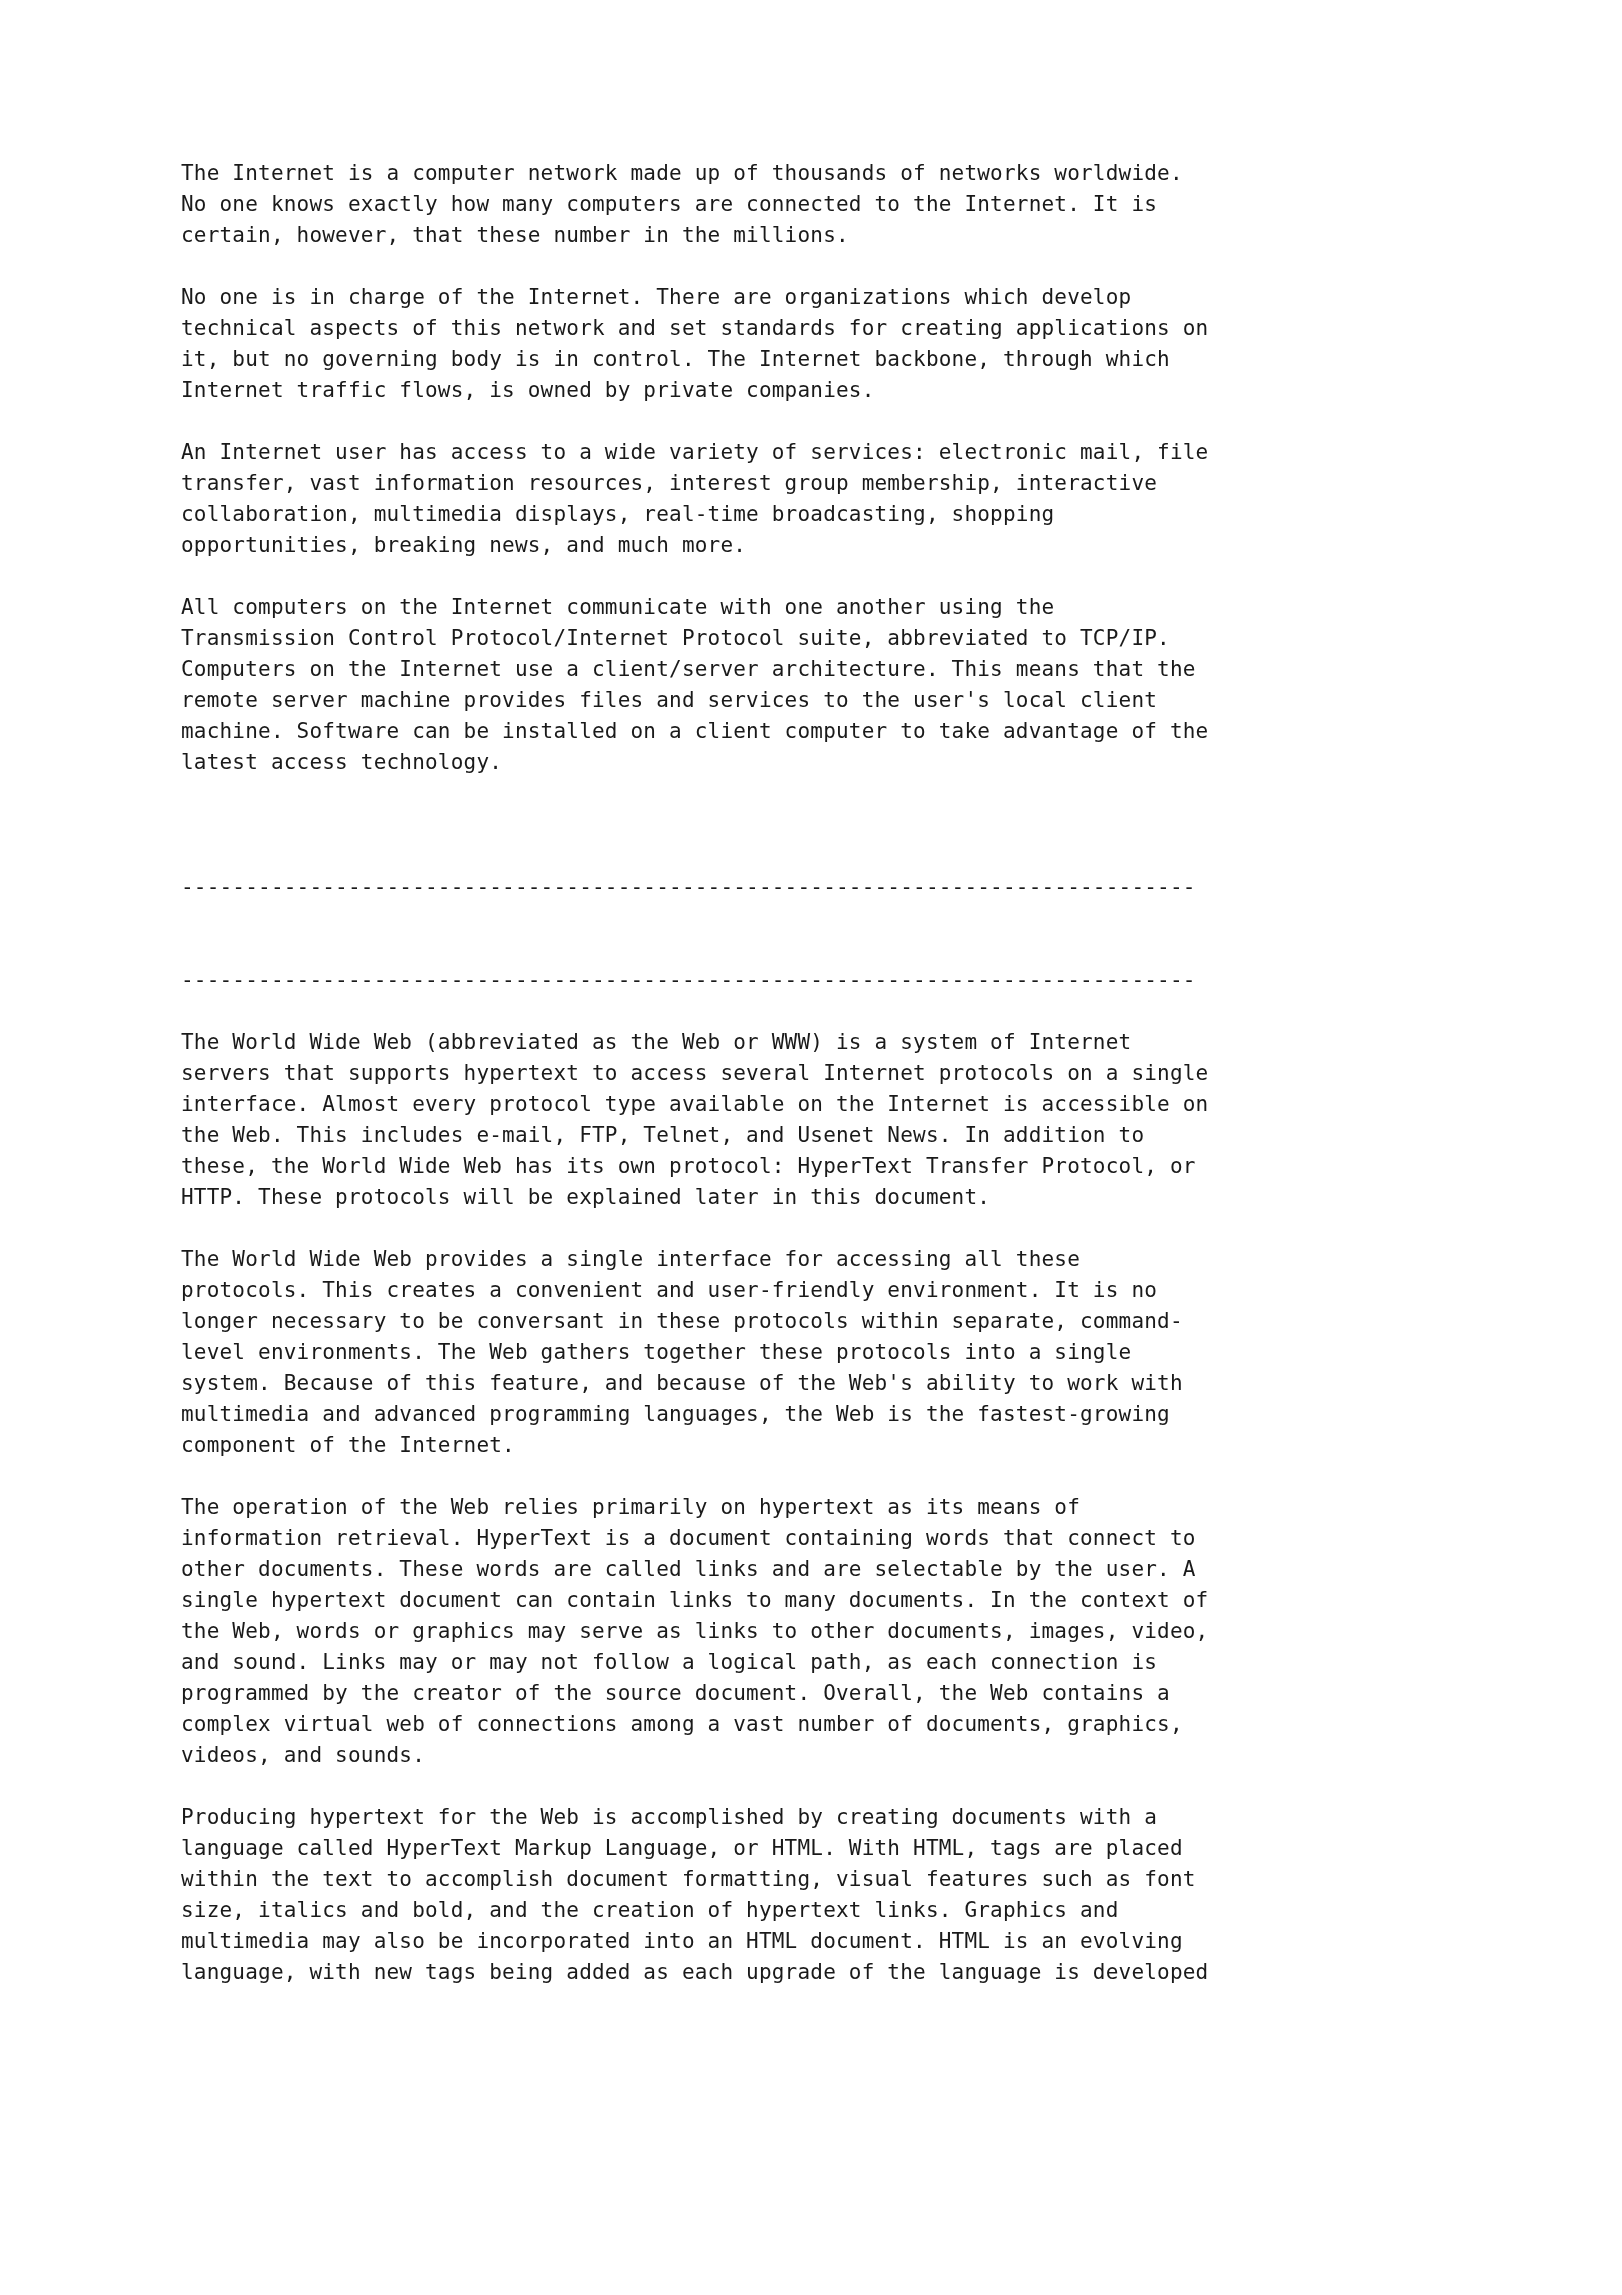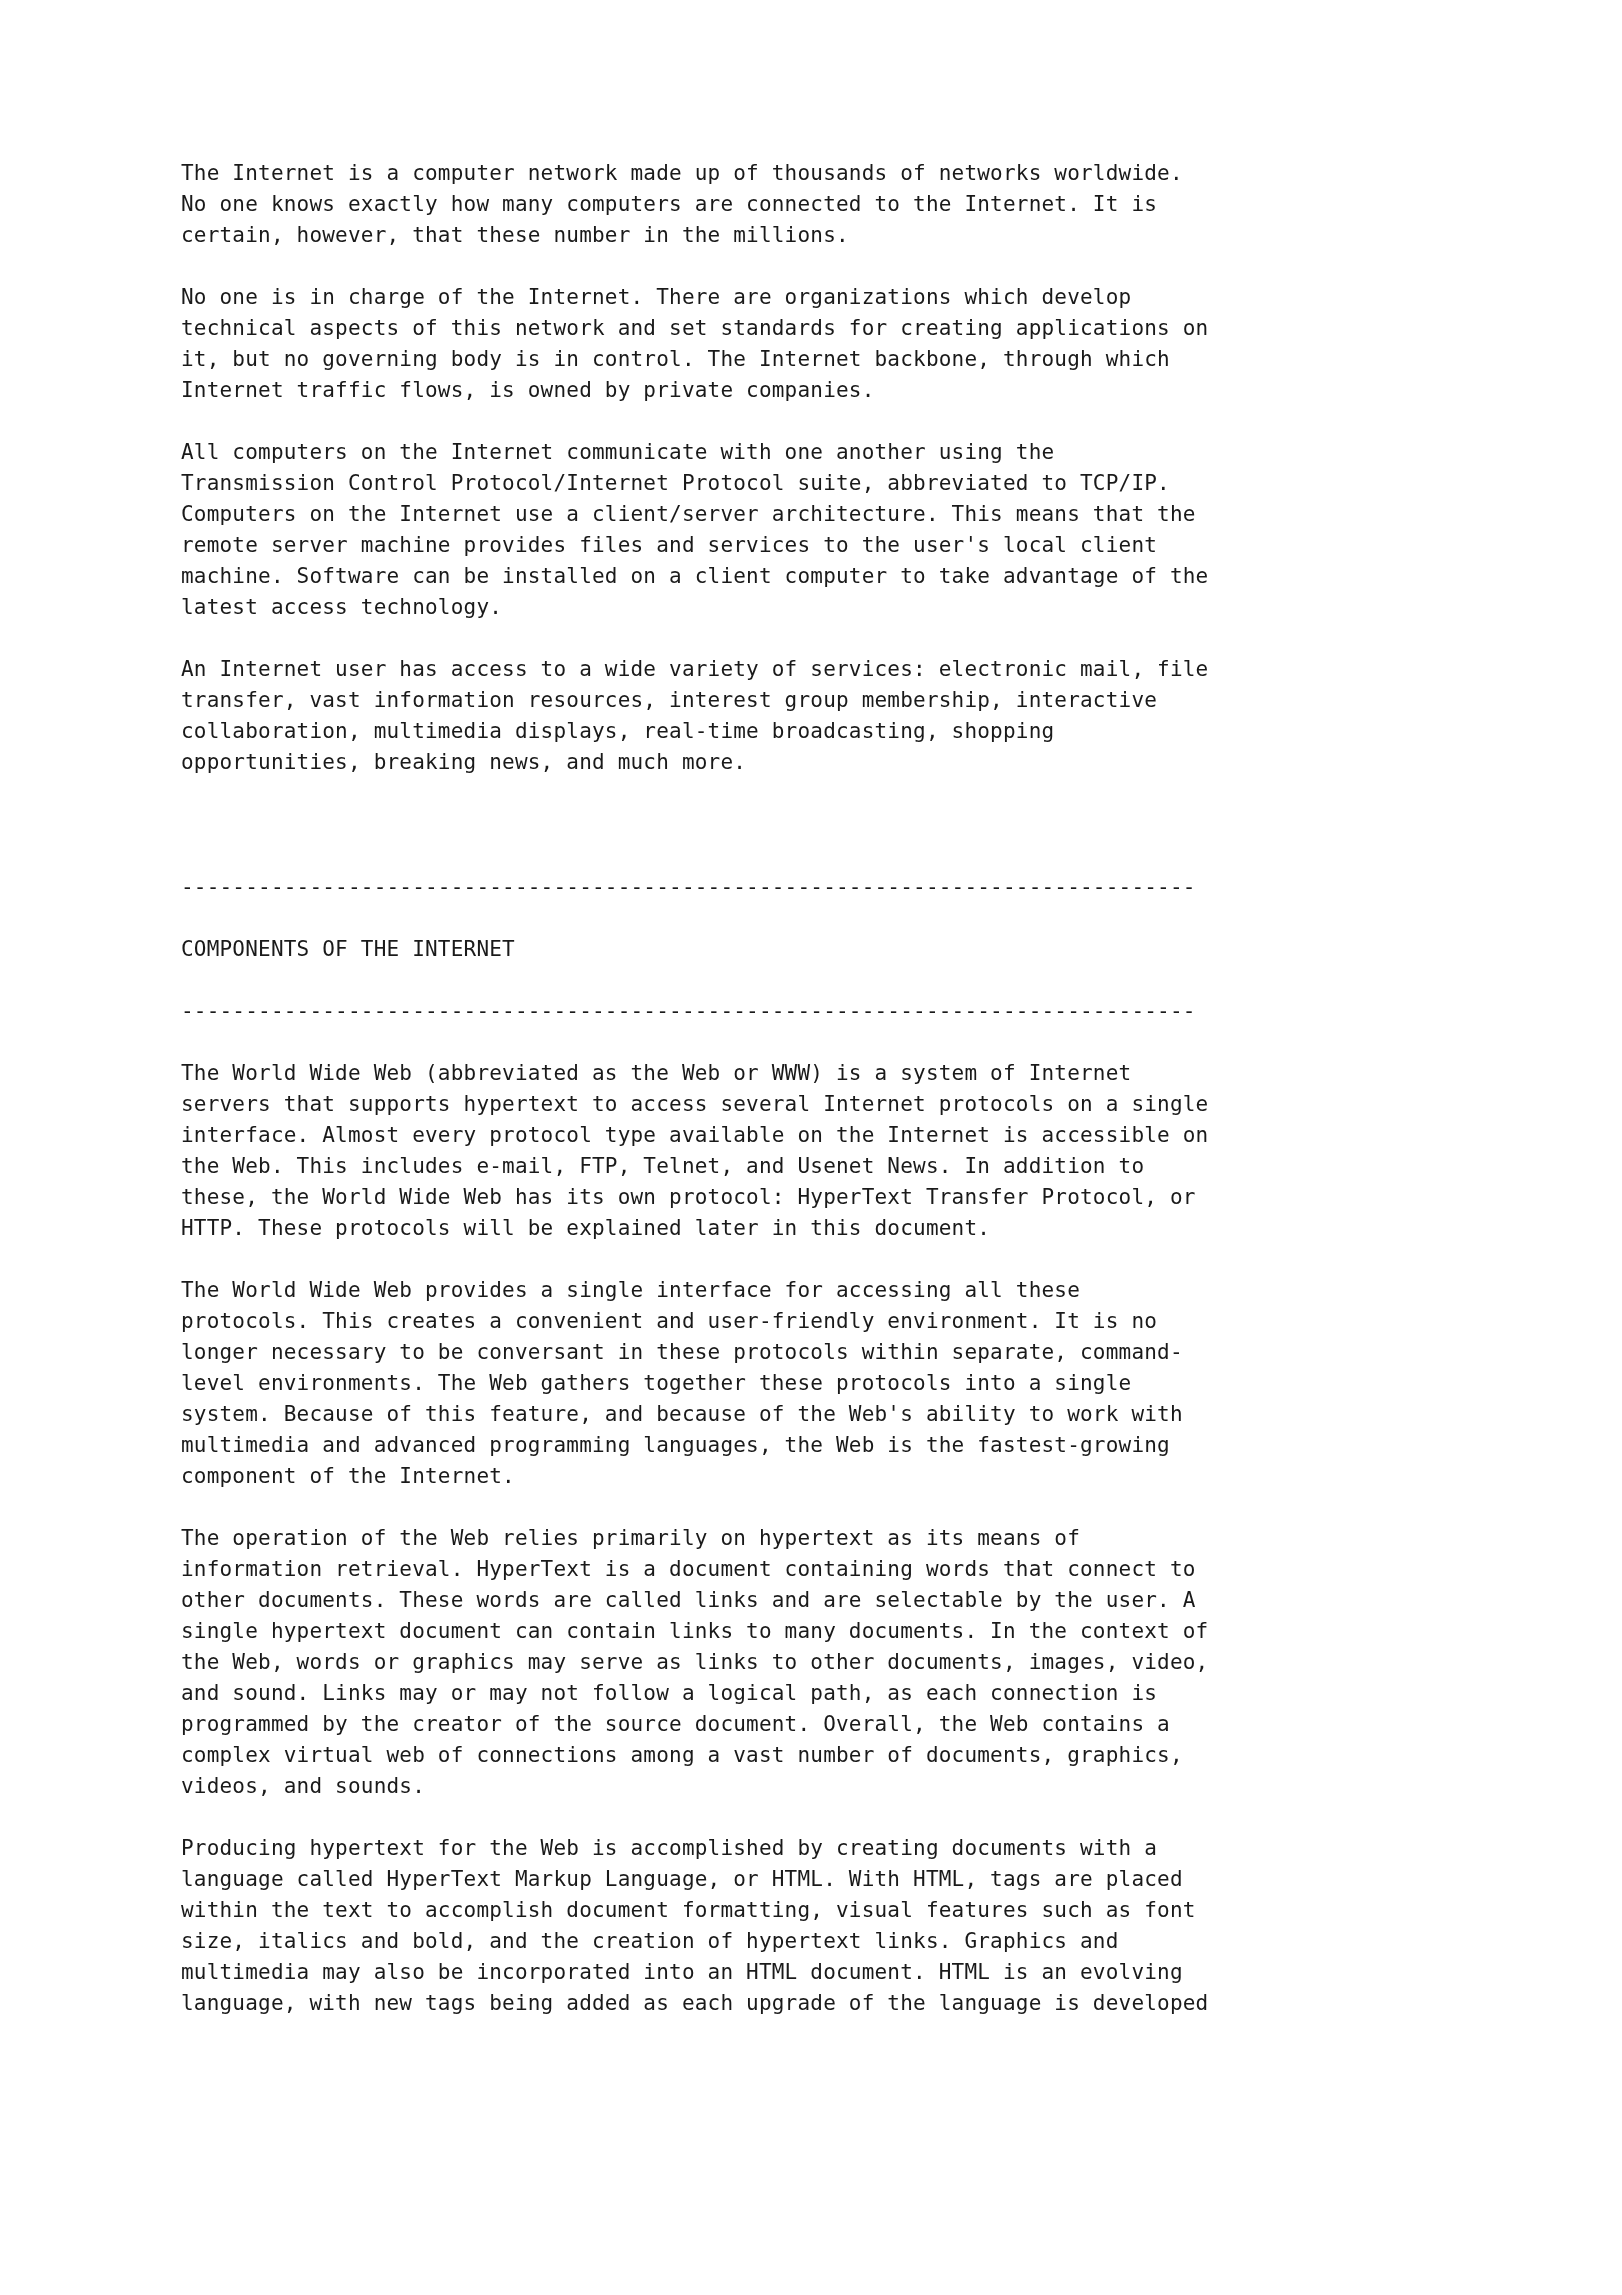--- a/index.html
+++ b/index.html
@@ -42,38 +42,37 @@
 
 <div class="page">
 
   <p class="para">The Internet is a computer network made up of thousands of networks worldwide.
 No one knows exactly how many computers are connected to the Internet. It is
 certain, however, that these number in the millions.</p>
   <p class="para">No one is in charge of the Internet. There are organizations which develop
 technical aspects of this network and set standards for creating applications on
 it, but no governing body is in control. The Internet backbone, through which
 Internet traffic flows, is owned by private companies.</p>
+  <p class="para">An Internet user has access to a wide variety of services: electronic mail, file
+transfer, vast information resources, interest group membership, interactive
+collaboration, multimedia displays, real-time broadcasting, shopping
+opportunities, breaking news, and much more.</p>
   <p class="para">All computers on the Internet communicate with one another using the
 Transmission Control Protocol/Internet Protocol suite, abbreviated to TCP/IP.
 Computers on the Internet use a client/server architecture. This means that the
 remote server machine provides files and services to the user's local client
 machine. Software can be installed on a client computer to take advantage of the
 latest access technology.</p>
-  <p class="para">An Internet user has access to a wide variety of services: electronic mail, file
-transfer, vast information resources, interest group membership, interactive
-collaboration, multimedia displays, real-time broadcasting, shopping
-opportunities, breaking news, and much more.</p>
 
   <div class="spacer-lg"></div>
 
   <p class="rule">-------------------------------------------------------------------------------</p>
 
   <div class="spacer-sm"></div>
 
-  <p class="heading">COMPONENTS OF THE INTERNET</p>
 
   <div class="spacer-sm"></div>
 
   <p class="rule">-------------------------------------------------------------------------------</p>
 
   <div class="spacer-sm"></div>
 
 
   <p class="para">The World Wide Web (abbreviated as the Web or WWW) is a system of Internet
 servers that supports hypertext to access several Internet protocols on a single

